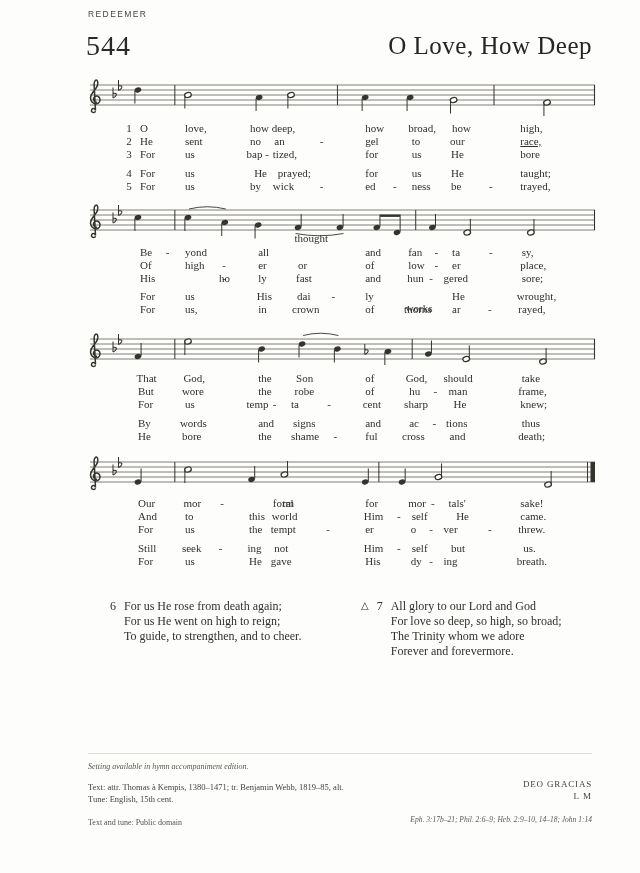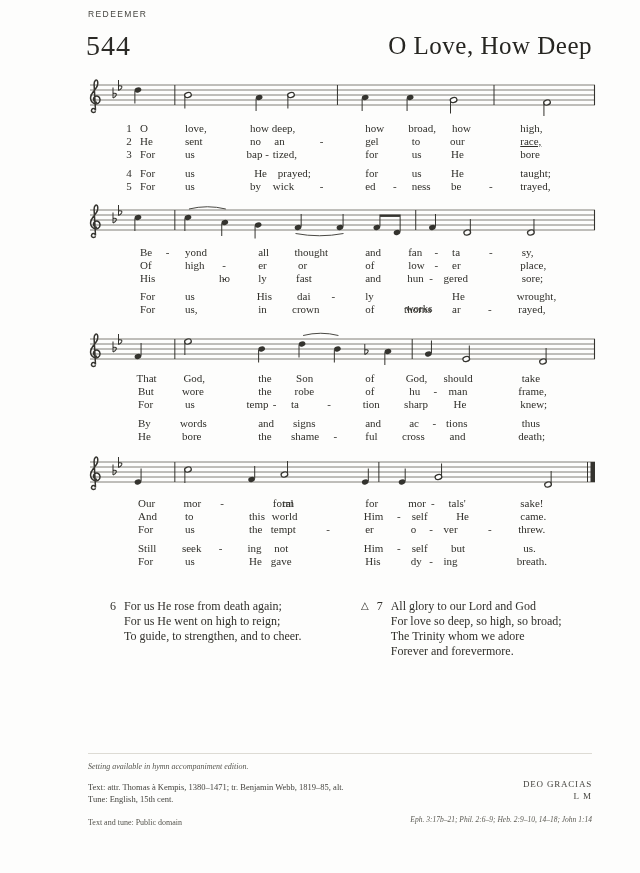--- a/index.html
+++ b/index.html
@@ -248,21 +248,21 @@
       <span class="lyric-word" style="left: 365.225px; top: 180px;">ed</span>
       <span class="lyric-word" style="left: 393px; top: 180px;">-</span>
       <span class="lyric-word" style="left: 411.685px; top: 180px;">ness</span>
       <span class="lyric-word" style="left: 451.075px; top: 180px;">be</span>
       <span class="lyric-word" style="left: 488.95px; top: 180px;">-</span>
       <span class="lyric-word" style="left: 520.26px; top: 180px;">trayed,</span>
       <span class="lyric-word" style="left: 139.995px; top: 246px;">Be</span>
       <span class="lyric-word" style="left: 165.75px; top: 246px;">-</span>
       <span class="lyric-word" style="left: 184.94px; top: 246px;">yond</span>
       <span class="lyric-word" style="left: 258.165px; top: 246px;">all</span>
-      <span class="lyric-word" style="left: 294.525px; top: 246px;">thought</span>
+      <span class="lyric-word" style="left: 294.525px; top: 232px;">thought</span>
       <span class="lyric-word" style="left: 365.225px; top: 246px;">and</span>
       <span class="lyric-word" style="left: 408.15px; top: 246px;">fan</span>
       <span class="lyric-word" style="left: 434.41px; top: 246px;">-</span>
       <span class="lyric-word" style="left: 452.085px; top: 246px;">ta</span>
       <span class="lyric-word" style="left: 488.95px; top: 246px;">-</span>
       <span class="lyric-word" style="left: 521.775px; top: 246px;">sy,</span>
       <span class="lyric-word" style="left: 139.995px; top: 259px;">Of</span>
       <span class="lyric-word" style="left: 184.94px; top: 259px;">high</span>
       <span class="lyric-word" style="left: 222.31px; top: 259px;">-</span>
       <span class="lyric-word" style="left: 258.165px; top: 259px;">er</span>
@@ -316,21 +316,21 @@
       <span class="lyric-word" style="left: 409.16px; top: 385px;">hu</span>
       <span class="lyric-word" style="left: 433.4px; top: 385px;">-</span>
       <span class="lyric-word" style="left: 448.55px; top: 385px;">man</span>
       <span class="lyric-word" style="left: 518.24px; top: 385px;">frame,</span>
       <span class="lyric-word" style="left: 137.975px; top: 398px;">For</span>
       <span class="lyric-word" style="left: 184.94px; top: 398px;">us</span>
       <span class="lyric-word" style="left: 246.55px; top: 398px;">temp</span>
       <span class="lyric-word" style="left: 272.81px; top: 398px;">-</span>
       <span class="lyric-word" style="left: 290.99px; top: 398px;">ta</span>
       <span class="lyric-word" style="left: 327.35px; top: 398px;">-</span>
-      <span class="lyric-word" style="left: 362.7px; top: 398px;">tion</span>
+      <span class="lyric-word" style="left: 362.7px; top: 398px;">cent</span>
       <span class="lyric-word" style="left: 404.11px; top: 398px;">sharp</span>
       <span class="lyric-word" style="left: 453.6px; top: 398px;">He</span>
       <span class="lyric-word" style="left: 520.26px; top: 398px;">knew;</span>
       <span class="lyric-word" style="left: 137.975px; top: 417px;">By</span>
       <span class="lyric-word" style="left: 179.89px; top: 417px;">words</span>
       <span class="lyric-word" style="left: 258.165px; top: 417px;">and</span>
       <span class="lyric-word" style="left: 293.01px; top: 417px;">signs</span>
       <span class="lyric-word" style="left: 365.225px; top: 417px;">and</span>
       <span class="lyric-word" style="left: 409.16px; top: 417px;">ac</span>
       <span class="lyric-word" style="left: 432.39px; top: 417px;">-</span>

